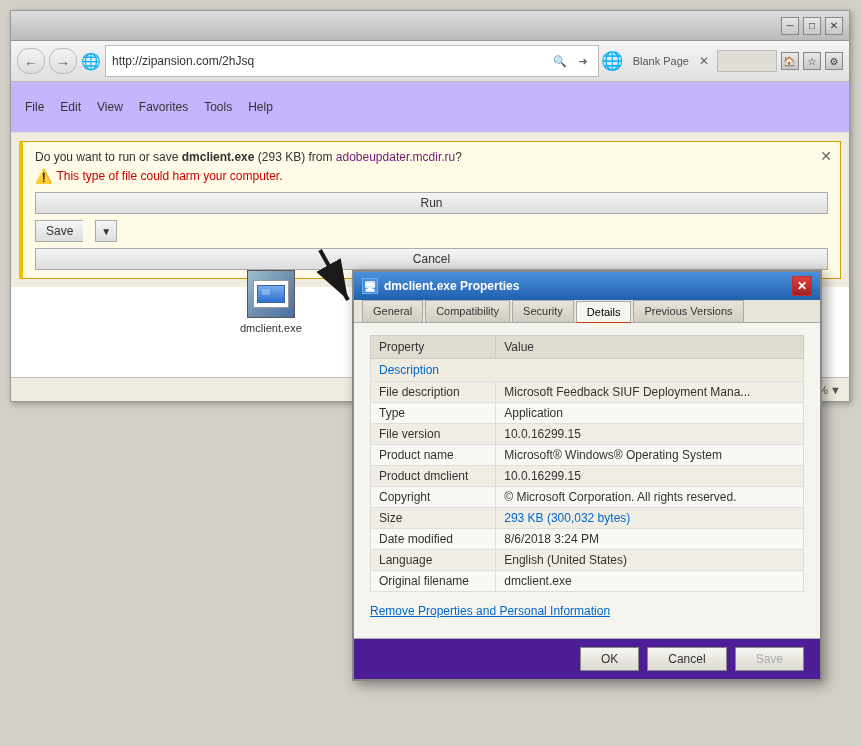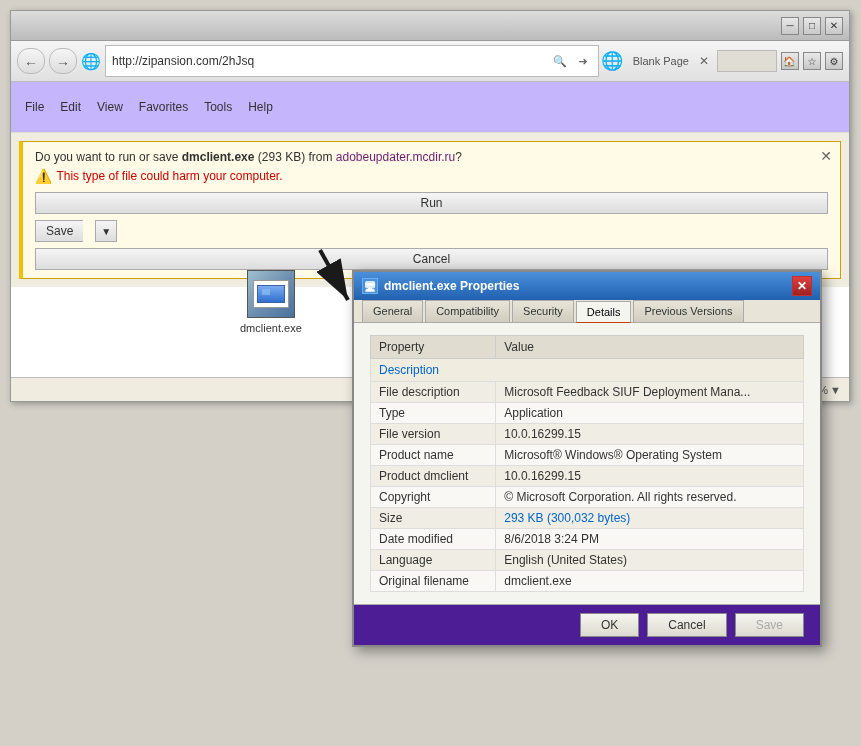--- a/index.html
+++ b/index.html
@@ -568,20 +568,21 @@
           <tr>
             <td class="prop-name">Language</td>
             <td class="prop-value">English (United States)</td>
           </tr>
           <tr>
             <td class="prop-name">Original filename</td>
             <td class="prop-value">dmclient.exe</td>
           </tr>
         </tbody>
     </table>
+    <a class="remove-link">Remove Properties and Personal Information</a>
   </div>
 
   <div class="dialog-footer">
     <button class="footer-btn">OK</button>
     <button class="footer-btn">Cancel</button>
     <button class="footer-btn apply-btn">Save</button>
   </div>
 </div>
 
 </body></html>

